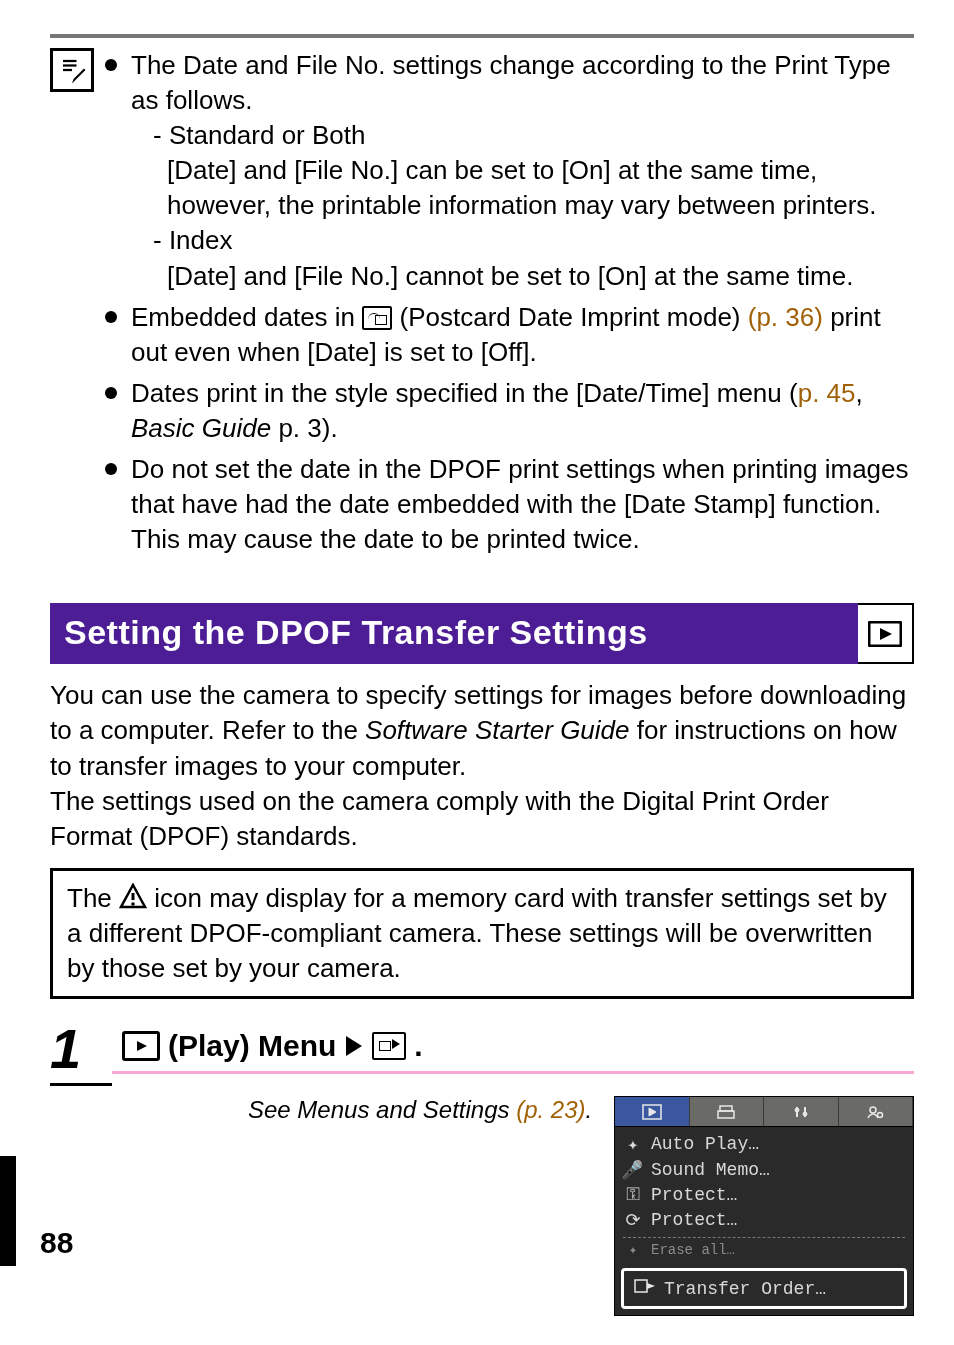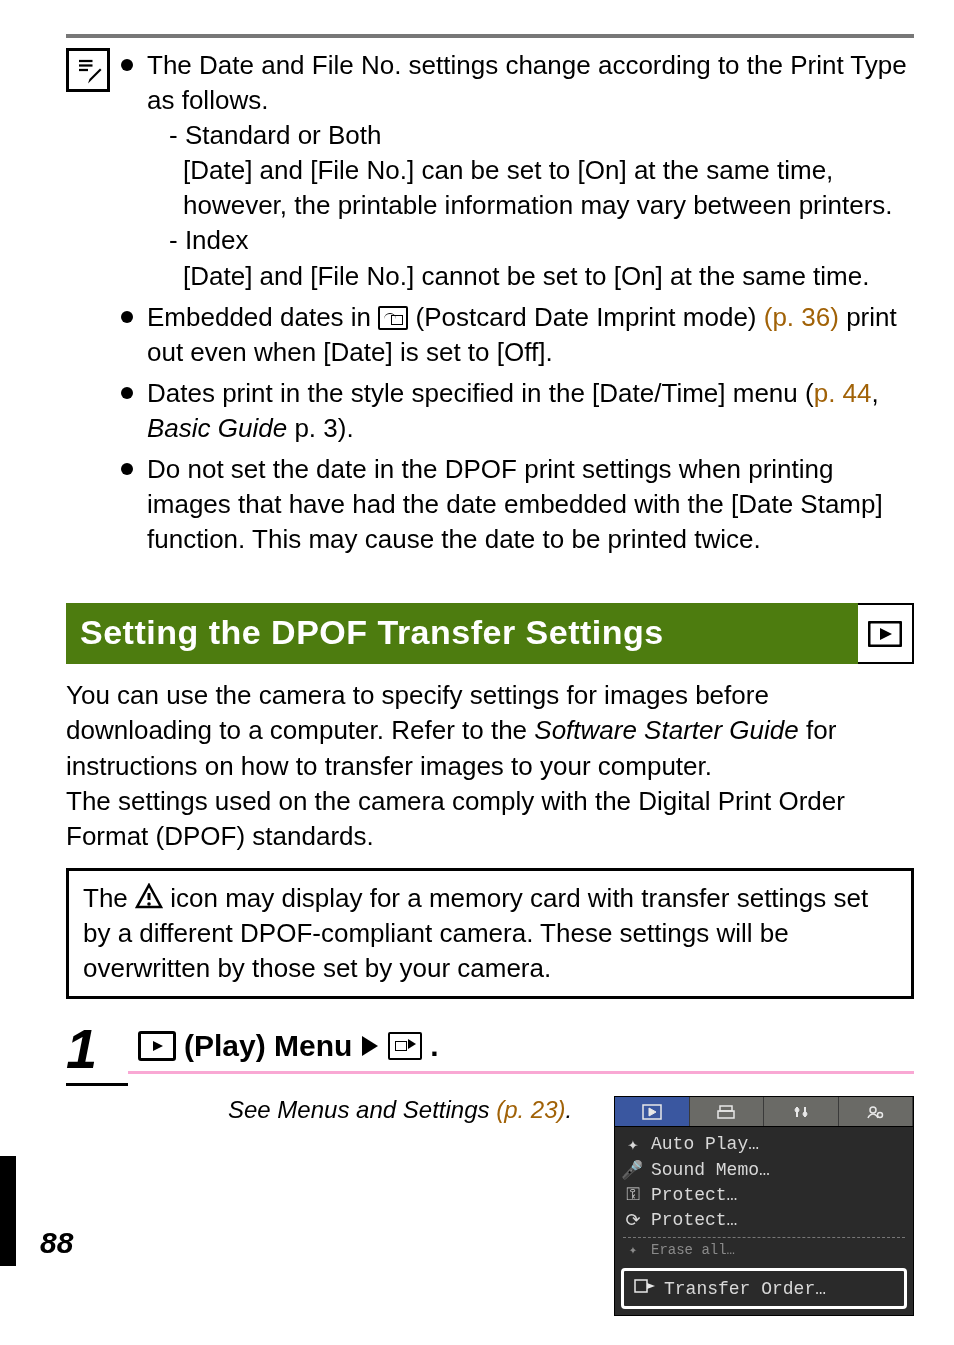--- a/index.html
+++ b/index.html
@@ -1,72 +1,72 @@
 <!DOCTYPE html>
 <html><head>
 <meta charset="utf-8">
 <style>
   * { box-sizing: border-box; margin: 0; padding: 0; }
   html, body { width: 954px; height: 1345px; background: #fff; font-family: Arial, Helvetica, sans-serif; color: #000; }
-  .page { position: relative; width: 954px; height: 1286px; padding: 30px 40px 30px 66px; }
+  .page { position: relative; width: 954px; height: 1286px; padding: 30px 40px 30px 50px; }
   .rule { border-top: 4px solid #777; margin: 4px 0 10px 0; }
   .note-block { display: flex; }
   .note-icon-col { flex: 0 0 55px; }
   .note-icon { width: 44px; height: 44px; border: 3px solid #000; display:flex; align-items:flex-start; justify-content:flex-start; padding:4px; background:#fff; position:relative; }
   .note-icon svg { width:100%; height:100%; }
   .note-body { flex: 1; font-size: 26px; line-height: 1.35; }
   .note-body ul { list-style: none; padding-left: 0; }
   .note-body > ul > li { position: relative; padding-left: 26px; margin-bottom: 6px; }
   .note-body > ul > li::before { content: ""; position: absolute; left: 0; top: 11px; width: 12px; height: 12px; background: #000; border-radius: 50%; }
   .sub { padding-left: 22px; }
   .sub-item { padding-left: 0; text-indent: -14px; margin-left: 14px; }
   .link { color: #a16207; }
   .italic { font-style: italic; }
   .inline-icon { display:inline-block; vertical-align: -4px; width: 30px; height: 24px; border:2px solid #000; border-radius:2px; position:relative; background:#fff; }
   .inline-icon.postcard::after { content:""; position:absolute; right:3px; bottom:3px; width:10px; height:8px; border:1.5px solid #000; }
   .inline-icon.postcard::before { content:""; position:absolute; left:4px; top:5px; width:12px; height:8px; border-top-left-radius:6px; border-top-right-radius:6px; border-top:1.5px solid #000; }
 
   .section-bar { display:flex; align-items:stretch; margin-top: 40px; }
-  .section-title { flex:1; background:#4d7c0f; color:#fff; font-weight:900; font-size:34px; padding:10px 14px 12px 14px; letter-spacing:0.5px; font-family: Arial Black, Arial, sans-serif; }
+  .section-title { flex:1; background:#4c1d95; color:#fff; font-weight:900; font-size:34px; padding:10px 14px 12px 14px; letter-spacing:0.5px; font-family: Arial Black, Arial, sans-serif; }
   .mode-box { width:56px; background:#fff; border:2px solid #000; border-left:none; display:flex; align-items:center; justify-content:center; }
   .mode-box svg { width:34px; height:26px; }
   .intro { font-size:26px; line-height:1.35; margin-top:14px; }
 
   .warn-box { border:3px solid #000; padding:10px 14px; margin-top:14px; font-size:26px; font-weight:normal; line-height:1.35; }
   .warn-icon { display:inline-block; vertical-align:-4px; width:28px; height:28px; }
 
   .step-row { display:flex; margin-top:22px; align-items:flex-start; }
   .step-num-col { flex:0 0 62px; border-bottom:3px solid #000; padding-bottom:6px; }
   .step-num { font-size:56px; font-weight:900; font-style:italic; font-family: Arial Black, Arial, sans-serif; line-height:1; }
   .step-content { flex:1; border-bottom:3px solid #f9a8d4; padding:8px 0 8px 10px; display:flex; align-items:center; gap:8px; }
   .play-badge { display:inline-flex; width:38px; height:30px; border:3px solid #000; border-radius:3px; align-items:center; justify-content:center; background:#fff; }
   .step-label { font-size:30px; font-weight:900; font-family: Arial Black, Arial, sans-serif; }
   .tri { display:inline-block; width:0; height:0; border-top:10px solid transparent; border-bottom:10px solid transparent; border-left:16px solid #000; margin:0 2px; vertical-align: -2px; }
   .transfer-ico { display:inline-flex; width:34px; height:28px; border:2.5px solid #000; border-radius:2px; align-items:center; justify-content:center; background:#fff; position:relative; }
   .transfer-ico::before { content:""; position:absolute; left:5px; top:7px; width:10px; height:8px; border:1.5px solid #000; }
   .transfer-ico::after { content:""; position:absolute; right:4px; top:5px; width:0; height:0; border-top:5px solid transparent; border-bottom:5px solid transparent; border-left:8px solid #000; }
 
-  .step-under { display:flex; margin-top:10px; }
+  .step-under { display:flex; margin-top:10px;gap:36px; }
   .step-under-left { flex:0 0 62px; }
   .step-under-right { flex:1; display:flex; justify-content:space-between; align-items:flex-start; gap:16px; }
   .see-menus { font-style:italic; font-size:24px; padding-left:100px; }
 
   .lcd { width:300px; background:#2a2a2a; border:1px solid #000; font-family: "Courier New", monospace; color:#d8d8d8; font-size:18px; }
   .lcd-tabs { display:flex; height:30px; align-items:stretch; border-bottom:1px solid #000; }
   .lcd-tab { flex:1; display:flex; align-items:center; justify-content:center; background:#6a6a66; border-right:1px solid #3a3a3a; }
   .lcd-tab.active { background:#3a57a0; }
   .lcd-tab svg { width:20px; height:16px; fill:#e8e8e8; stroke:#e8e8e8; }
   .lcd-list { padding:4px 8px 2px 8px; }
   .lcd-row { display:flex; align-items:center; gap:8px; padding:2px 0; white-space:nowrap; }
   .lcd-row .mi { width:20px; display:inline-flex; justify-content:center; }
   .lcd-row.faded { color:#8a8a8a; font-size:14px; border-top:1px dashed #777; margin-top:4px; padding-top:3px; }
   .lcd-highlight { margin:6px; border:3px solid #fff; border-radius:4px; padding:6px 10px; display:flex; align-items:center; gap:8px; }
   .lcd-highlight .mi { width:22px; }
 
-  .page-num { position:absolute; left:40px; bottom:26px; font-size:30px; font-style:italic; font-weight:bold; }
+  .page-num { position:absolute; left:40px; bottom:26px; font-size:30px; font-weight:bold; }
   .edge-tab { position:absolute; left:0; bottom:20px; width:16px; height:110px; background:#000; }
 </style>
 </head>
 <body>
 
 <div class="page">
   <div class="rule"></div>
 
   <div class="note-block">
     <div class="note-icon-col">
@@ -90,21 +90,21 @@
             </div>
             <div class="sub-item">- <span>Index</span><br>
               <span style="margin-left:0;">[Date] and [File No.] cannot be set to [On] at the same time.</span>
             </div>
           </div>
         </li>
         <li>
           <span>Embedded dates in </span><span class="inline-icon postcard"></span><span> (Postcard Date Imprint mode) </span><span class="link">(p. 36)</span><span> print out even when [Date] is set to [Off].</span>
         </li>
         <li>
-          <span>Dates print in the style specified in the [Date/Time] menu (</span><span class="link">p. 44</span><span>, </span><span class="italic">Basic Guide</span><span> p. 3).</span>
+          <span>Dates print in the style specified in the [Date/Time] menu (</span><span class="link">p. 45</span><span>, </span><span class="italic">Basic Guide</span><span> p. 3).</span>
         </li>
         <li>Do not set the date in the DPOF print settings when printing images that have had the date embedded with the [Date Stamp] function. This may cause the date to be printed twice.</li>
       </ul>
     </div>
   </div>
 
   <div class="section-bar">
     <div class="section-title">Setting the DPOF Transfer Settings</div>
     <div class="mode-box">
       <svg viewBox="0 0 34 26">

